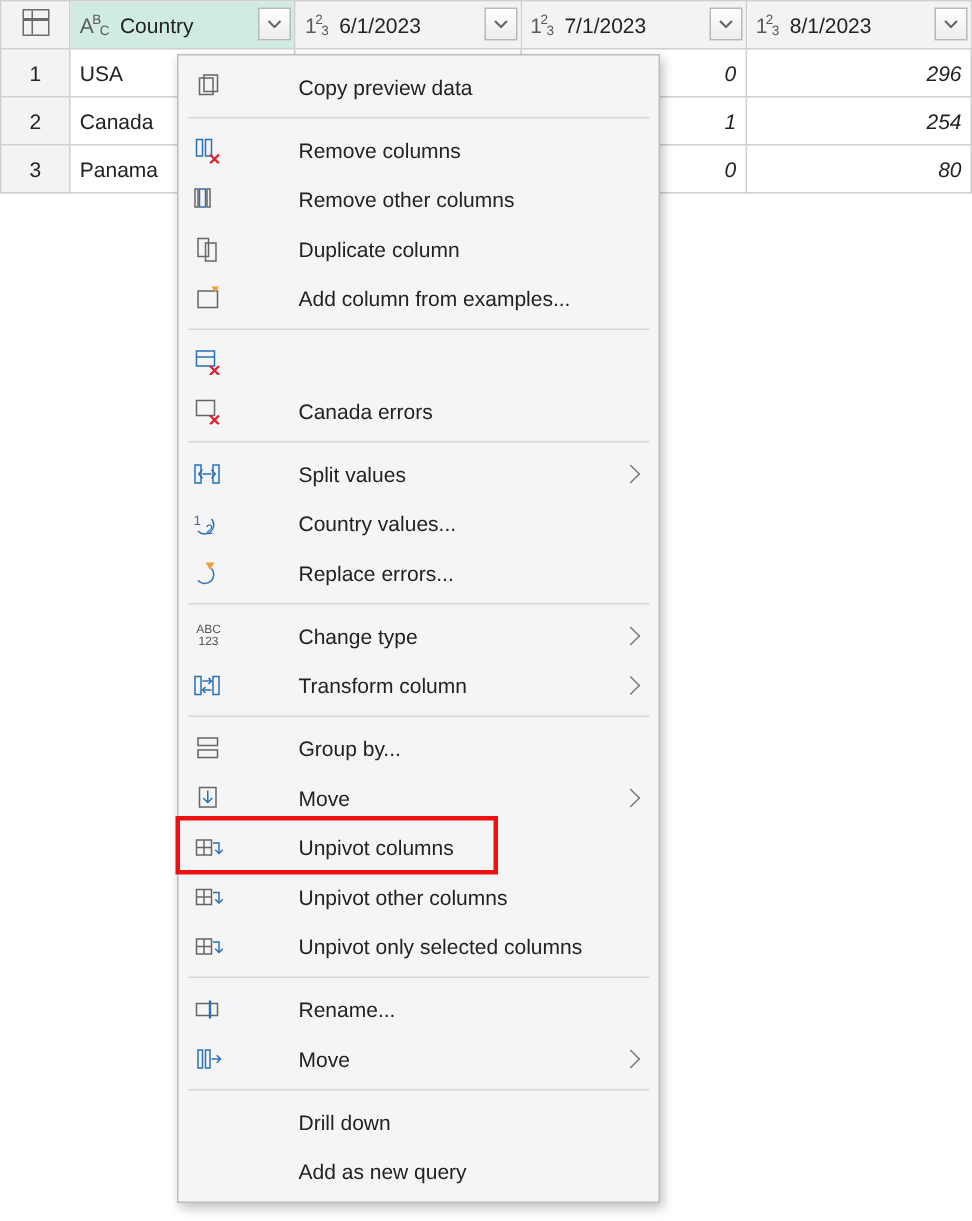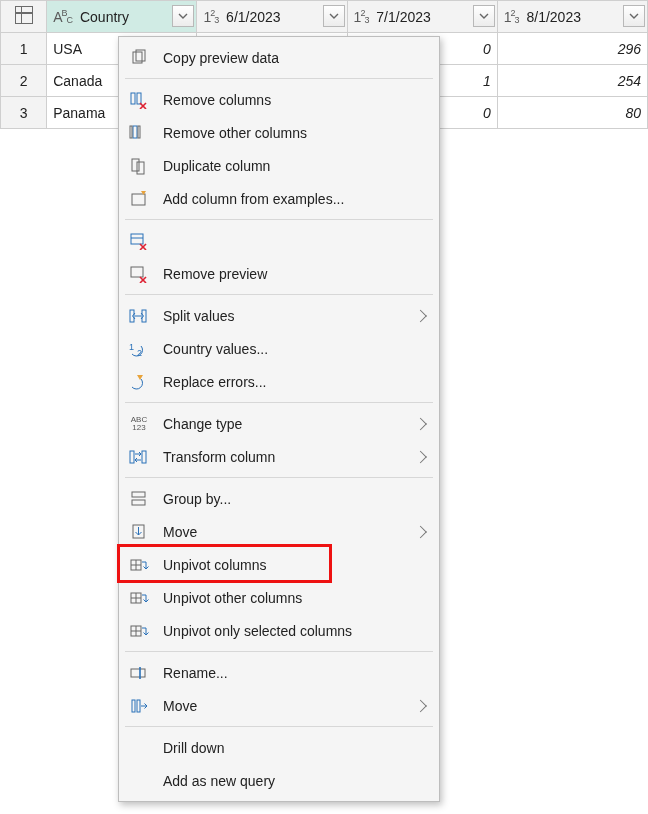--- a/index.html
+++ b/index.html
@@ -63,20 +63,21 @@
       border:1px solid #bdbdbd;
       box-shadow:2px 3px 7px rgba(0,0,0,.25);
       padding:4px 0;
     }
     .ctx-item {
       display:flex; align-items:center;
       height:33px;
       padding:0 12px 0 8px;
       cursor:default;
       position:relative;
+      gap:36px;
     }
     .ctx-icon {
       width:24px; height:24px; flex:0 0 24px;
       margin-right:12px;
       display:flex; align-items:center; justify-content:center;
     }
     .ctx-label { flex:1 1 auto; }
     .ctx-sep {
       height:1px; margin:4px 6px;
       background:#d7d7d7;
@@ -241,21 +242,21 @@
   </div>
 
   <div class="ctx-item">
     <span class="ctx-icon">
       <svg width="20" height="18">
           <rect x="2" y="2" width="12" height="10" class="gray"></rect>
           <line x1="11" y1="12" x2="17" y2="18" class="redx" stroke-width="1.6"></line>
           <line x1="17" y1="12" x2="11" y2="18" class="redx" stroke-width="1.6"></line>
         </svg>
     </span>
-    <span class="ctx-label">Remove preview</span>
+    <span class="ctx-label">Canada errors</span>
   </div>
 
   <div class="ctx-sep"></div>
 
   <div class="ctx-item ctx-sub">
     <span class="ctx-icon">
       <svg width="20" height="18">
           <rect x="1" y="3" width="4" height="12" class="blue"></rect>
           <rect x="13" y="3" width="4" height="12" class="blue"></rect>
           <line x1="6" y1="9" x2="12" y2="9" class="blue"></line>

